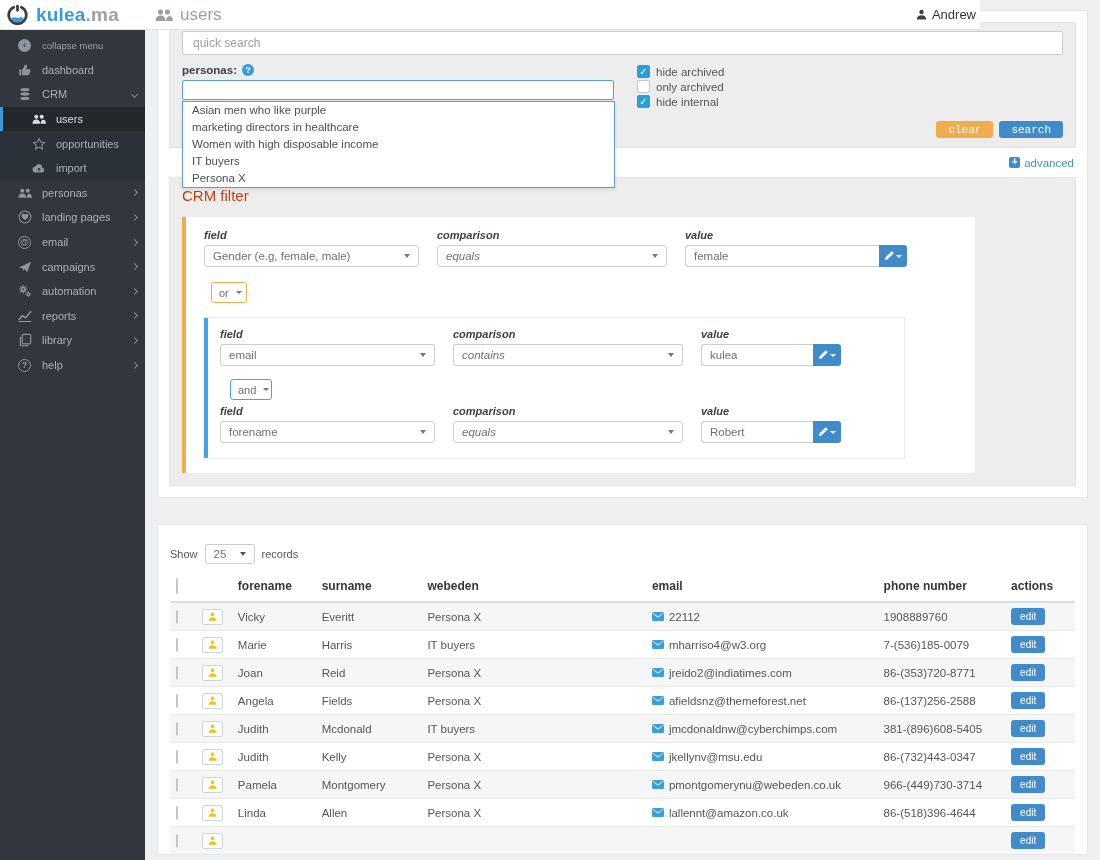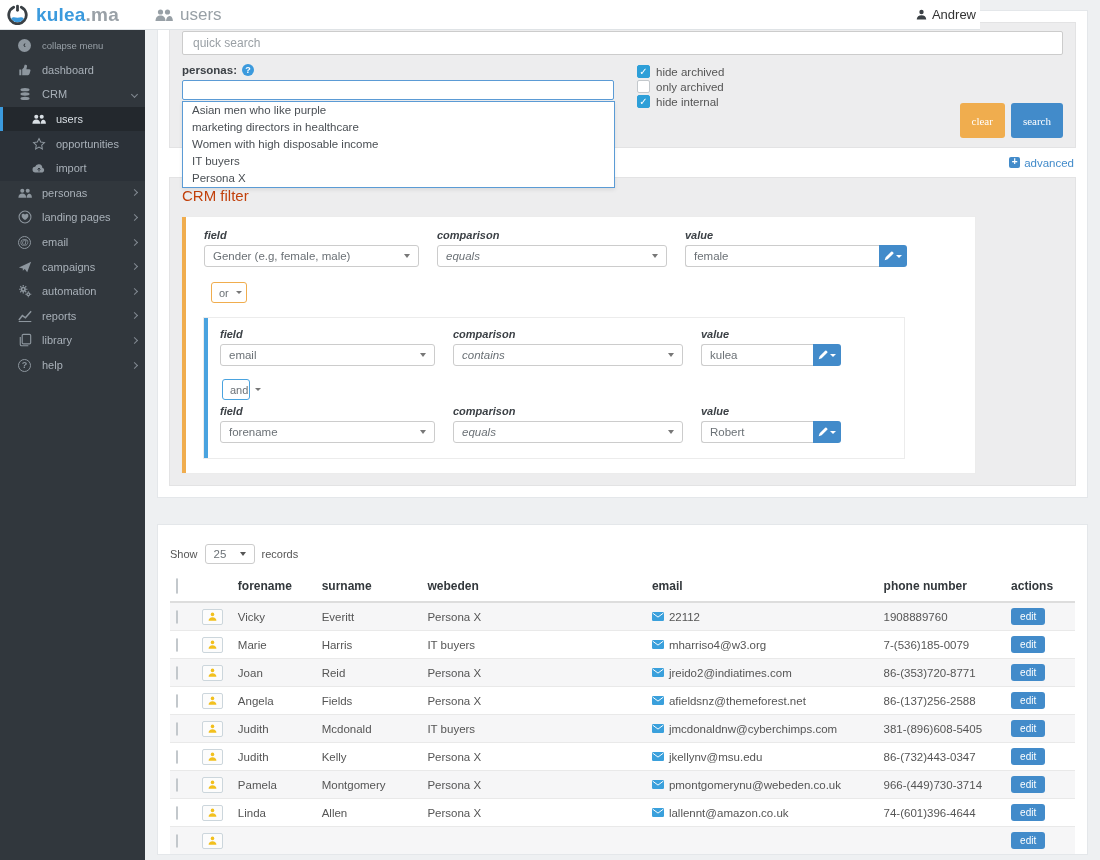--- a/index.html
+++ b/index.html
@@ -58,21 +58,21 @@
   .personas-dropdown { position: absolute; top: 39px; left: 0; width: 433px; background: #fff;
                        border: 1px solid #5b9bd5; z-index: 40; box-shadow: 0 2px 4px rgba(0,0,0,.08); }
   .persona-option { padding: 4px 9px; font-size: 11.5px; color: #4a4f54; height: 17px; line-height: 9px; cursor: pointer; }
   .checkbox-col { margin-left: 23px; padding-top: 2px; }
   .cb-row { display: flex; align-items: center; gap: 6px; height: 15px; cursor: pointer; }
   .cb-box { width: 13px; height: 13px; border: 1px solid #c3c8cc; border-radius: 2px; background: #fff;
             color: transparent; font-size: 10px; line-height: 11px; text-align: center; }
   .cb-box.checked { background: #2d9fd8; border-color: #2d9fd8; color: #fff; }
   .cb-label { font-size: 11.5px; color: #555; }
   .panel-buttons { position: absolute; right: 12px; bottom: 9px; display: flex; gap: 6px; }
-  .btn { border: none; border-radius: 3px; color: #fff; font-family: Liberation Serif, serif; font-size: 11px; height: 35px;
+  .btn { border: none; border-radius: 3px; color: #fff; font-family: Liberation Mono, monospace; font-size: 11px; height: 17px;
          padding: 0 12px; cursor: pointer; }
   .btn-clear { background: #f0ad4e; }
   .btn-search { background: #428bca; }
   .search-panel { position: relative; padding-bottom: 38px; }
 
   
   .advanced-row { height: 29px; display: flex; align-items: center; justify-content: flex-end; padding-right: 2px; }
   .advanced-link { display: flex; align-items: center; gap: 4px; color: #428bca; font-size: 11.5px; cursor: pointer; }
   .plus-box { width: 11px; height: 11px; background: #428bca; color: #fff; border-radius: 2px; font-size: 10px;
               font-weight: bold; line-height: 10px; text-align: center; }
@@ -98,21 +98,21 @@
   .value-input-1 { width: 194px; }
   .value-input-2 { width: 112px; }
   .value-btn { width: 28px; height: 22px; background: #428bca; border: none; border-radius: 0 3px 3px 0;
                color: #fff; display: flex; align-items: center; justify-content: center; gap: 2px; cursor: pointer; }
   .value-btn svg { width: 10px; height: 10px; fill: #fff; }
   .value-btn .caret { width: 0; height: 0; border-left: 3px solid transparent; border-right: 3px solid transparent;
                       border-top: 3.5px solid #fff; }
   .op-sel { display: inline-flex; height: 21px; border-radius: 3px; background: #fff; align-items: center;
             padding: 0 7px; font-size: 11px; color: #6b7176; cursor: pointer; gap: 7px; }
   .op-or { border: 1.5px solid #f0ad4e; margin: 15px 0 7px 7px; width: 36px; }
-  .op-and { border: 1.5px solid #4aa3df; margin: 13px 0 5px 2px; width: 28px; }
+  .op-and { border: 1.5px solid #4aa3df; margin: 13px 0 5px 10px; width: 42px; }
   .op-sel .caret { width: 0; height: 0; border-left: 3px solid transparent; border-right: 3px solid transparent;
                    border-top: 3.5px solid #777; margin-left: auto; }
 
   
   .table-card { margin-top: 26px; padding: 12px 12px 0 12px; }
   .table-actions { display: flex; justify-content: flex-end; gap: 5px; }
   .btn-small { border: none; border-radius: 3px; color: #fff; font-family: inherit; font-size: 10.5px;
                height: 20px; padding: 0 10px; cursor: pointer; display: inline-flex; align-items: center; gap: 5px; }
   .btn-add { background: #6db33f; }
   .btn-add svg { width: 11px; height: 10px; fill: #fff; }
@@ -697,21 +697,21 @@
             <td>Persona X</td>
             <td>
               <span class="email-cell">
                 <svg viewBox="0 0 16 12">
                   <rect width="16" height="12" rx="1.6" fill="#3aa0dc"></rect>
                   <path d="M1 1.6 L8 6.8 L15 1.6" stroke="#fff" stroke-width="1.3" fill="none"></path>
                 </svg>
                 <span>lallennt@amazon.co.uk</span>
               </span>
             </td>
-            <td>74-(601)396-4644</td>
+            <td>86-(518)396-4644</td>
             <td><button class="btn-edit">edit</button></td>
           </tr>
 
         <tr>
           <td><span class="row-cb"></span></td>
           <td>
             <span class="user-badge">
               <svg viewBox="0 0 12 12">
                 <circle cx="6" cy="3.2" r="2.4"></circle>
                   <path d="M.8 11.5 c0-3 2.3-4.6 5.2-4.6 s5.2 1.6 5.2 4.6z"></path>

